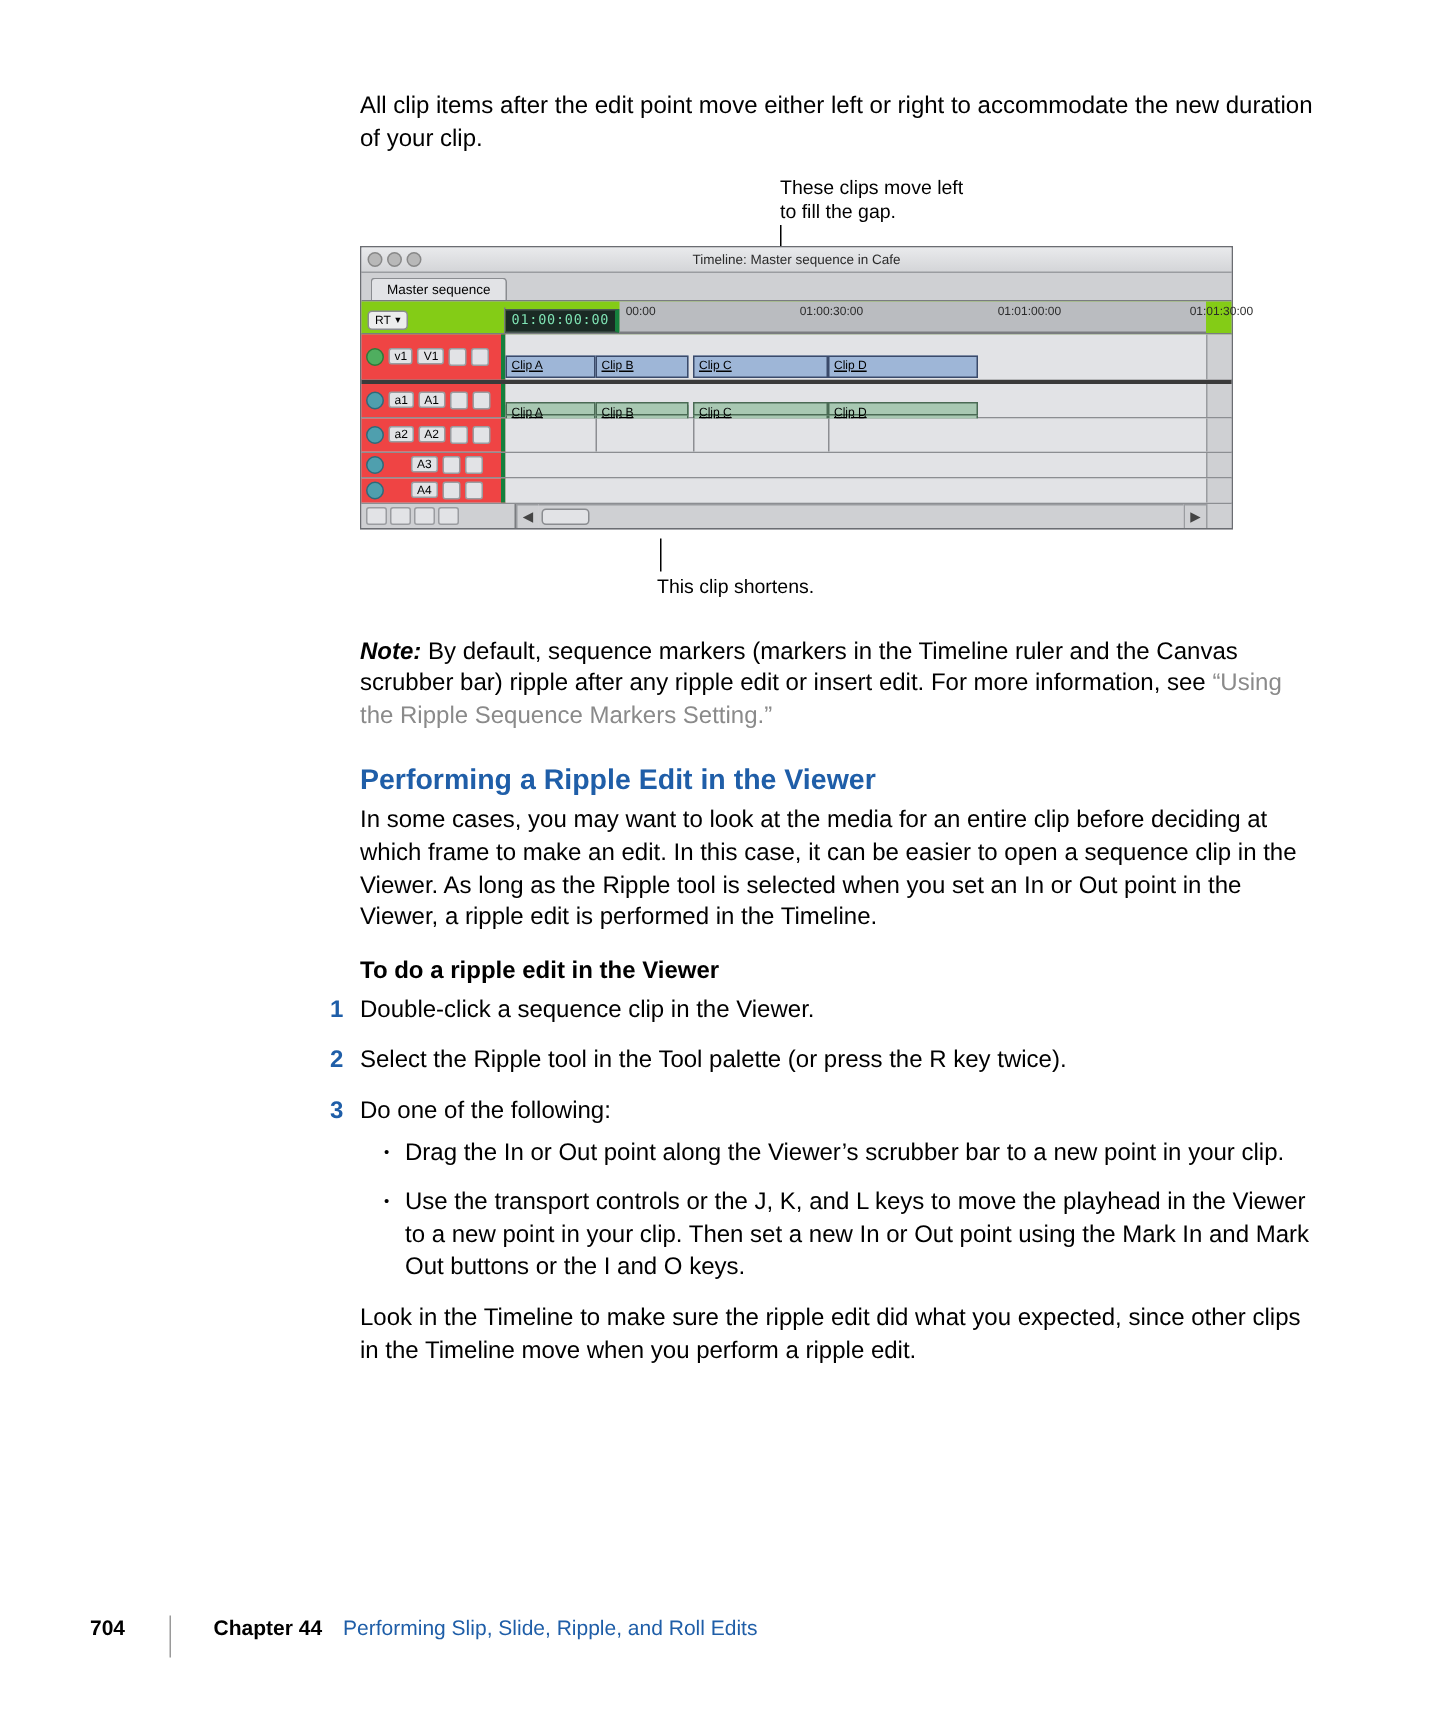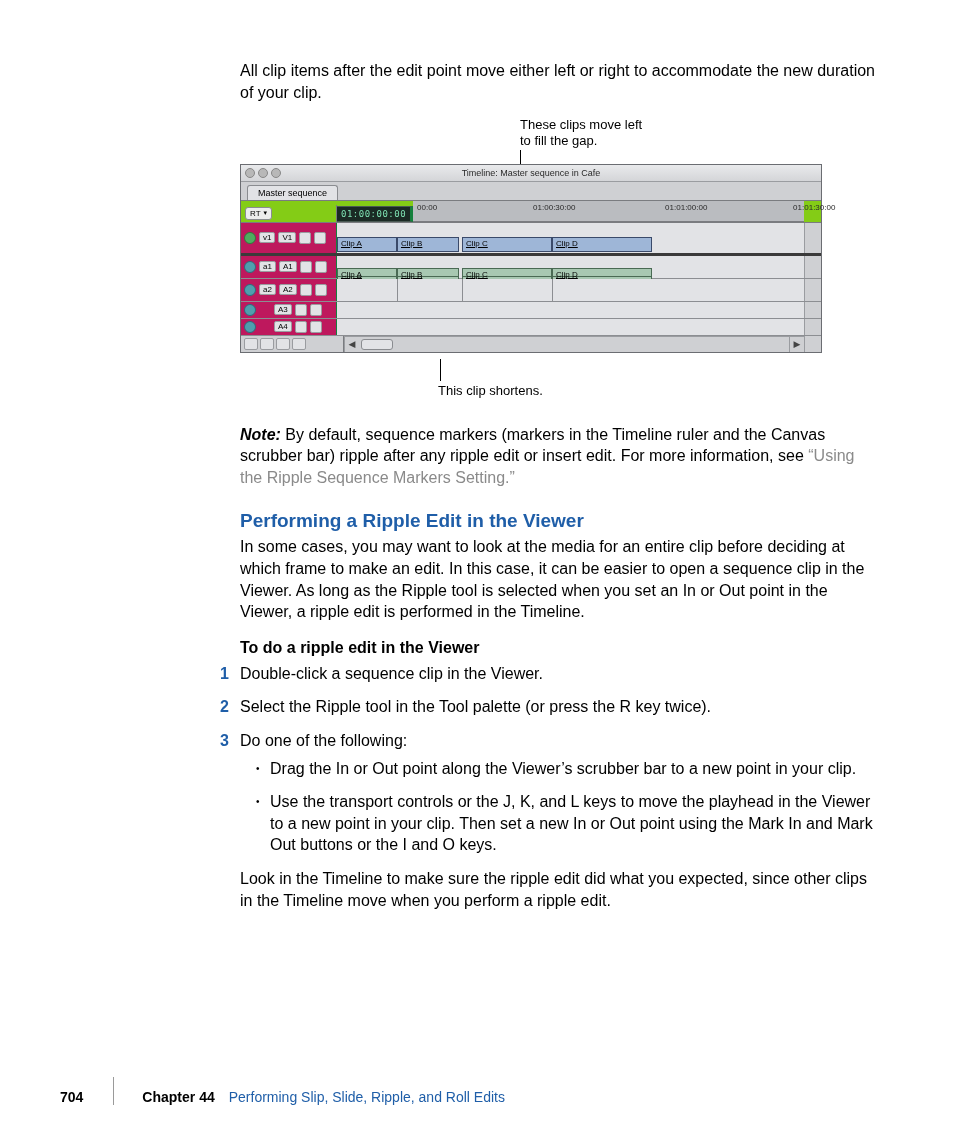--- a/index.html
+++ b/index.html
@@ -56,21 +56,21 @@
   .toolbar-row { display:flex; align-items:flex-end; border-bottom:1px solid #7a7c80; background:#84cc16;}
   .left-panel { width:96px; border-right:1px solid #7a7c80; display:flex; align-items:center; padding:2px 4px; box-sizing:border-box;}
   .rt-btn { background:#eceded; border:1px solid #8a8c90; border-radius:3px; padding:1px 4px; font-size:8px; display:inline-flex; align-items:center; gap:3px;}
   .rt-btn::after{content:"▾"; font-size:7px;}
   .tc-box { margin-left:6px; background:#1a2a24; color:#7fe3b4; font-family:monospace; font-size:9px; padding:2px 4px; border:1px solid #4a5a54; letter-spacing:0.5px;}
   .ruler { flex:1; background:#babcc0; height:20px; position:relative; border-bottom:1px solid #7a7c80;}
   .ruler-tick { position:absolute; top:2px; font-size:8px; color:#2a2a2a;}
   .right-gut { width:16px; background:#cfd0d3; border-left:1px solid #9a9ca0;}
   .track-row { display:flex; border-bottom:1px solid #8c8e92; }
   .track-row.sep-heavy { border-bottom:3px solid #3a3a3a; }
-  .track-head { width:96px; border-right:1px solid #15803d; display:flex; align-items:center; padding:2px 3px; box-sizing:border-box; gap:3px; background:#be185d;}
+  .track-head { width:96px; border-right:3px solid #15803d; display:flex; align-items:center; padding:2px 3px; box-sizing:border-box; gap:3px; background:#ef4444;}
   .hdr-dot{ width:10px;height:10px;border-radius:50%; background:#4fae5f; border:1px solid #2e7a3a;}
   .hdr-dot.audio{background:#4f9fae;border-color:#2e6a7a;}
   .hdr-lbl { font-size:8px; background:#e2e3e6; border:1px solid #9a9ca0; padding:0 3px; border-radius:2px;}
   .hdr-ico { width:10px;height:10px; border:1px solid #9a9ca0; background:#e2e3e6; border-radius:2px;}
   .track-body { flex:1; position:relative; background:#e2e3e6; }
   .track-body.tall{ height:30px;}
   .track-body.med{ height:22px;}
   .track-body.thin{ height:16px;}
   .clip { position:absolute; top:1px; bottom:1px; border:1px solid #3a4a6a; background:#9eb6d7; font-size:8px; padding:1px 3px; box-sizing:border-box; text-decoration:underline;margin-top:13px;}
   .clip.audio{ background:#a8c8b2; border-color:#4a6a54;}
@@ -86,21 +86,21 @@
   .note-label { font-style: italic; font-weight: 600; }
   .link-text { color: #8a8a8a; }
   h2.section { color:#1f5ea8; font-size:19px; font-weight:600; margin:22px 0 4px 0;}
   .task-head { font-weight:600; margin:16px 0 6px 0;}
   ol.steps { list-style:none; padding:0; margin:0;}
   ol.steps > li { position:relative; padding-left:0; margin-bottom:12px; line-height:1.35;}
   ol.steps > li .num { position:absolute; left:-20px; top:0; color:#1f5ea8; font-weight:600;}
   .bullets { list-style:none; padding:0; margin:6px 0 0 16px;}
   .bullets li { position:relative; padding-left:14px; margin-bottom:12px; line-height:1.35;}
   .bullets li::before{ content:"•"; position:absolute; left:0; font-size:10px; top:4px;}
-  .page-footer { position:absolute; bottom:40px; left:60px; right:60px; display:flex; align-items:flex-end; font-size:14px;margin-top:20px;}
+  .page-footer { position:absolute; bottom:40px; left:60px; right:60px; display:flex; align-items:flex-start; font-size:14px;margin-top:20px;}
   .page-footer .pnum{ font-weight:600; margin-right:30px;}
   .page-footer .chlbl{ font-weight:600; margin-right:14px;}
   .page-footer .chtitle{ color:#1f5ea8;}
   .page-footer .rule { border-left:1px solid #9a9a9a; height:28px; margin-right:28px; margin-left:0;}
 </style>
 </head>
 <body>
 
 <div class="page">
   <div class="content">

